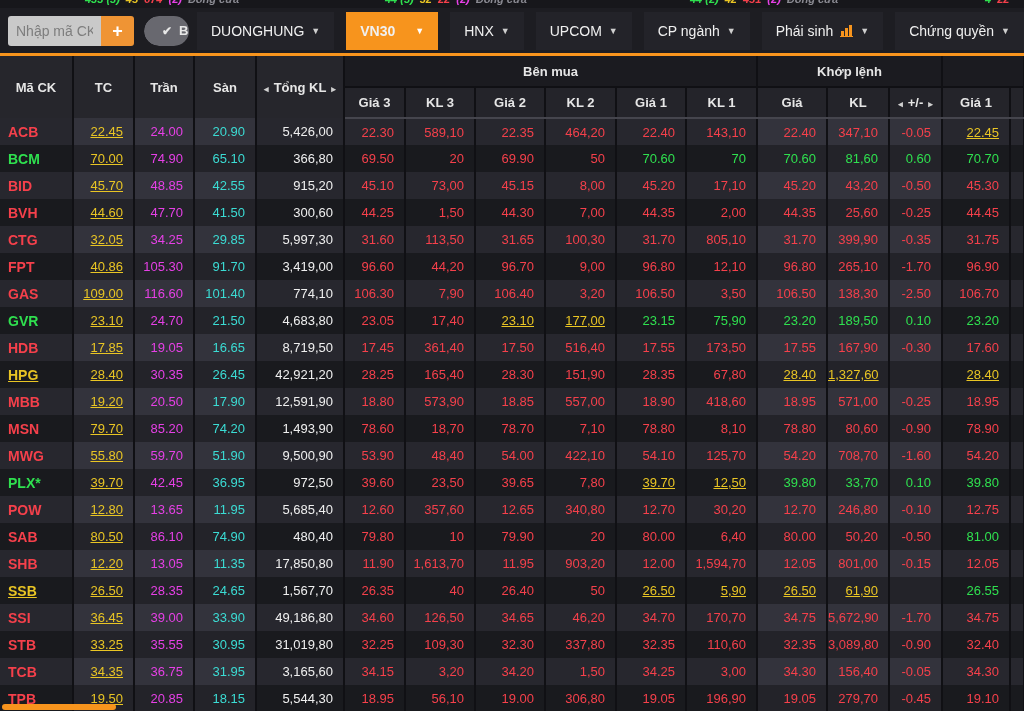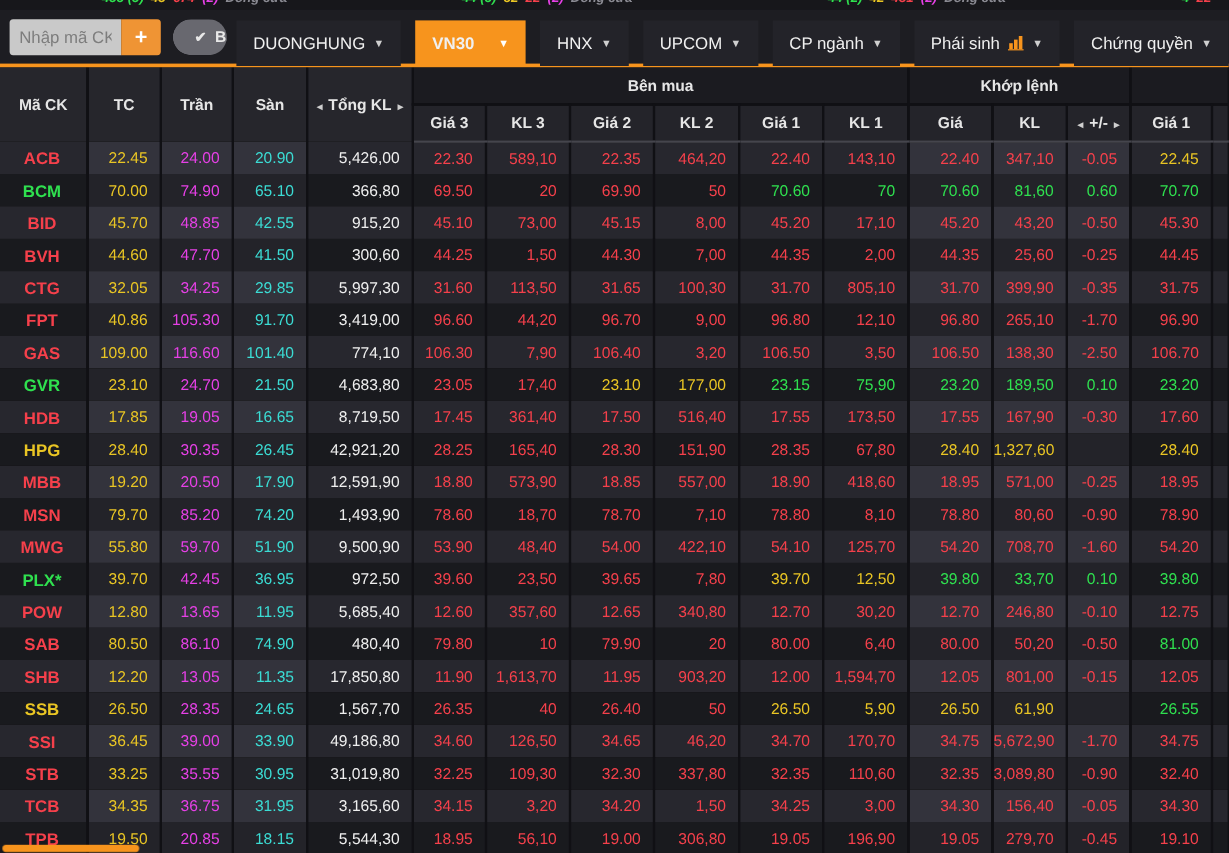--- a/index.html
+++ b/index.html
@@ -36,21 +36,21 @@
     line-height: 28px;
   }
   .view-toggle {
     margin-left: 10px; height: 30px; background: #0e0e12; border-radius: 15px;
     display: flex; align-items: center; overflow: hidden;
   }
   .view-option { height: 30px; display: flex; align-items: center; padding: 0 18px;
     font-size: 13px; color: #e8e8e8; cursor: pointer; white-space: nowrap; }
   .view-option.active { background: #68686f; border-radius: 15px; font-weight: bold; }
   .view-option .check { margin-right: 7px; font-size: 12px; }
-  .tabs { display: flex; align-items: flex-end; gap: 12px; margin-left: 8px; height: 48px; }
+  .tabs { display: flex; align-items: center; gap: 12px; margin-left: 8px; height: 48px; }
   .tab {
     height: 38px; background: #232329; display: flex; align-items: center;
     padding: 0 14px; font-size: 14px; color: #f0f0f0; cursor: pointer;
     white-space: nowrap; gap: 7px;
   }
   .tab.active { background: var(--c-orange); font-weight: bold; gap: 20px; }
   .tab .caret { font-size: 9px; color: #cfcfcf; }
   .tab.active .caret { color: #fff; }
   .tab .chart-icon { display: inline-flex; align-items: flex-end; gap: 1px;
     border-bottom: 1px solid var(--c-orange); padding: 0 1px; height: 12px; }
@@ -64,28 +64,28 @@
   }
   thead .fixed-h { background: #26262c; }
   thead .group-h { background: #1b1b20; }
   thead .sub-h { background: #24242a; border-top: 2px solid #101014; }
   thead tr:last-child th { border-bottom: 2px solid #45454d; }
   .hdr-arrow { font-size: 9px; color: #cfcfcf; margin: 0 5px; }
   tbody td {
     font-size: 13px; height: 27px; text-align: right; padding-right: 10px;
     border-right: 2px solid #101014;
   }
-  tbody td.sym { text-align: center; padding-left: 8px; font-weight: bold; font-size: 14px; }
+  tbody td.sym { text-align: left; padding-left: 8px; font-weight: bold; font-size: 14px; }
   tbody tr.odd td { background: #27272e; }
   tbody tr.odd td.tint { background: #33333c; }
   tbody tr.even td { background: #191a1e; }
   tbody tr.even td.tint { background: #232329; }
   .c-r { color: var(--c-red); }
   .c-g { color: var(--c-green); margin-top: 12px; }
-  .c-y { color: var(--c-yellow); }
+  .c-y { color: var(--c-yellow); text-decoration: underline; }
   .c-m { color: var(--c-magenta); }
   .c-c { color: var(--c-cyan); }
   .c-w { color: var(--c-white); margin-left: 36px; }
   
   .h-scroll-thumb {
     position: fixed; left: 2px; bottom: 1px; width: 114px; height: 6px;
     background: var(--c-orange); border-radius: 3px; cursor: pointer;
   }
 </style>
 </head>

